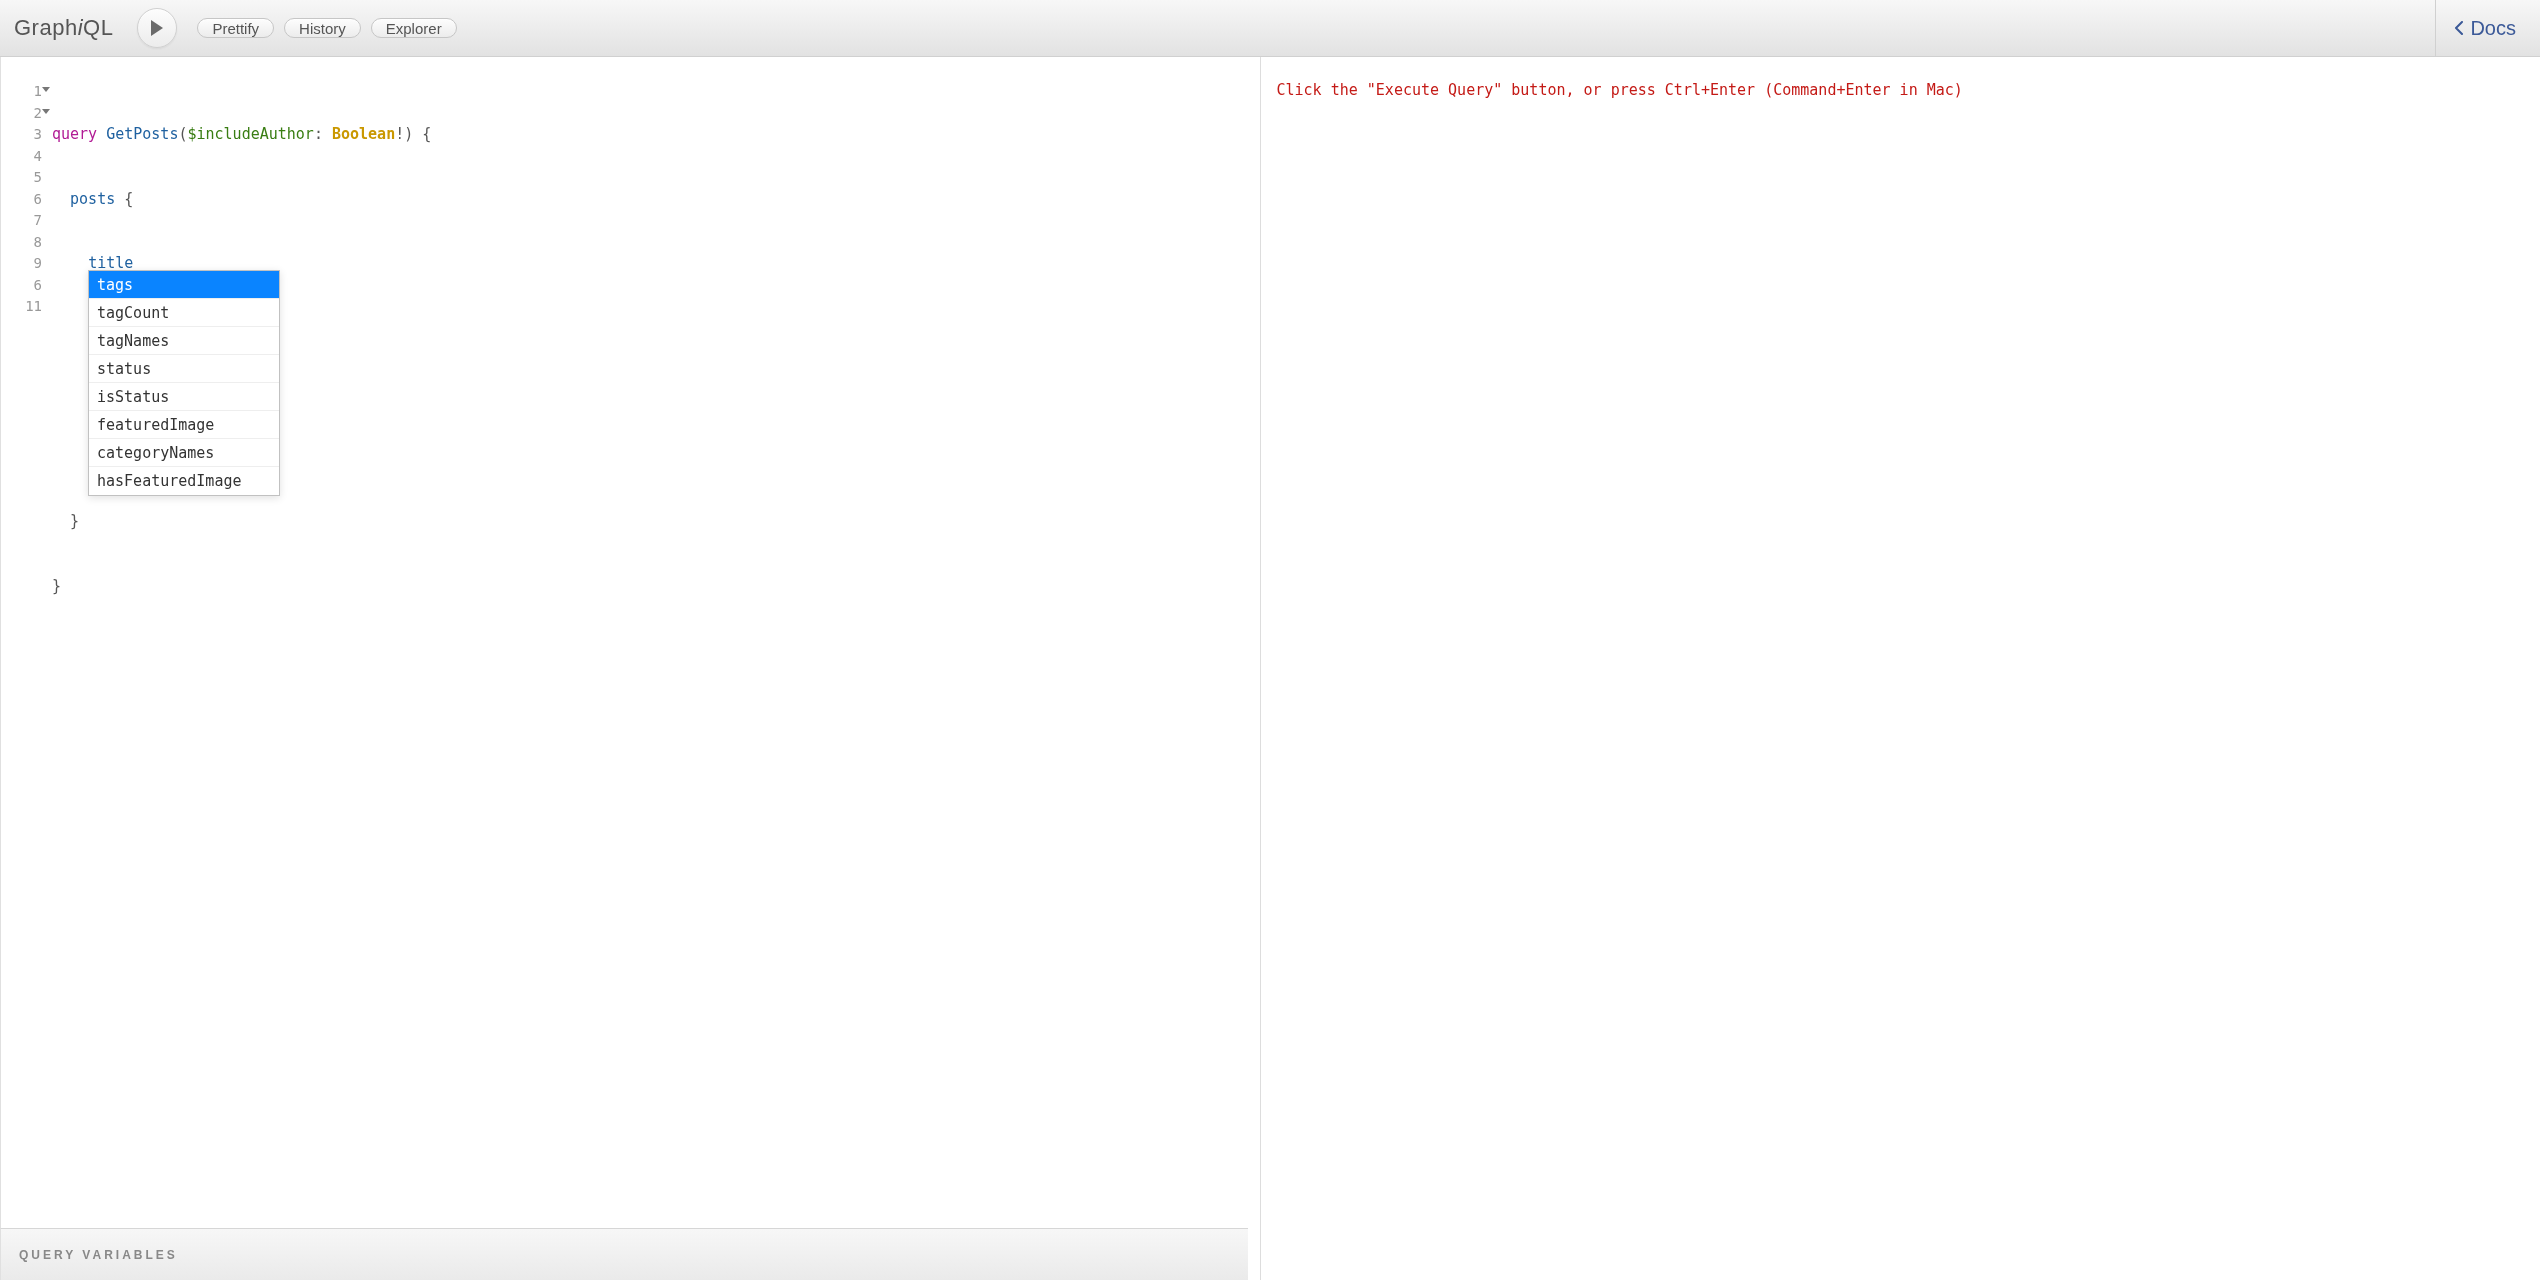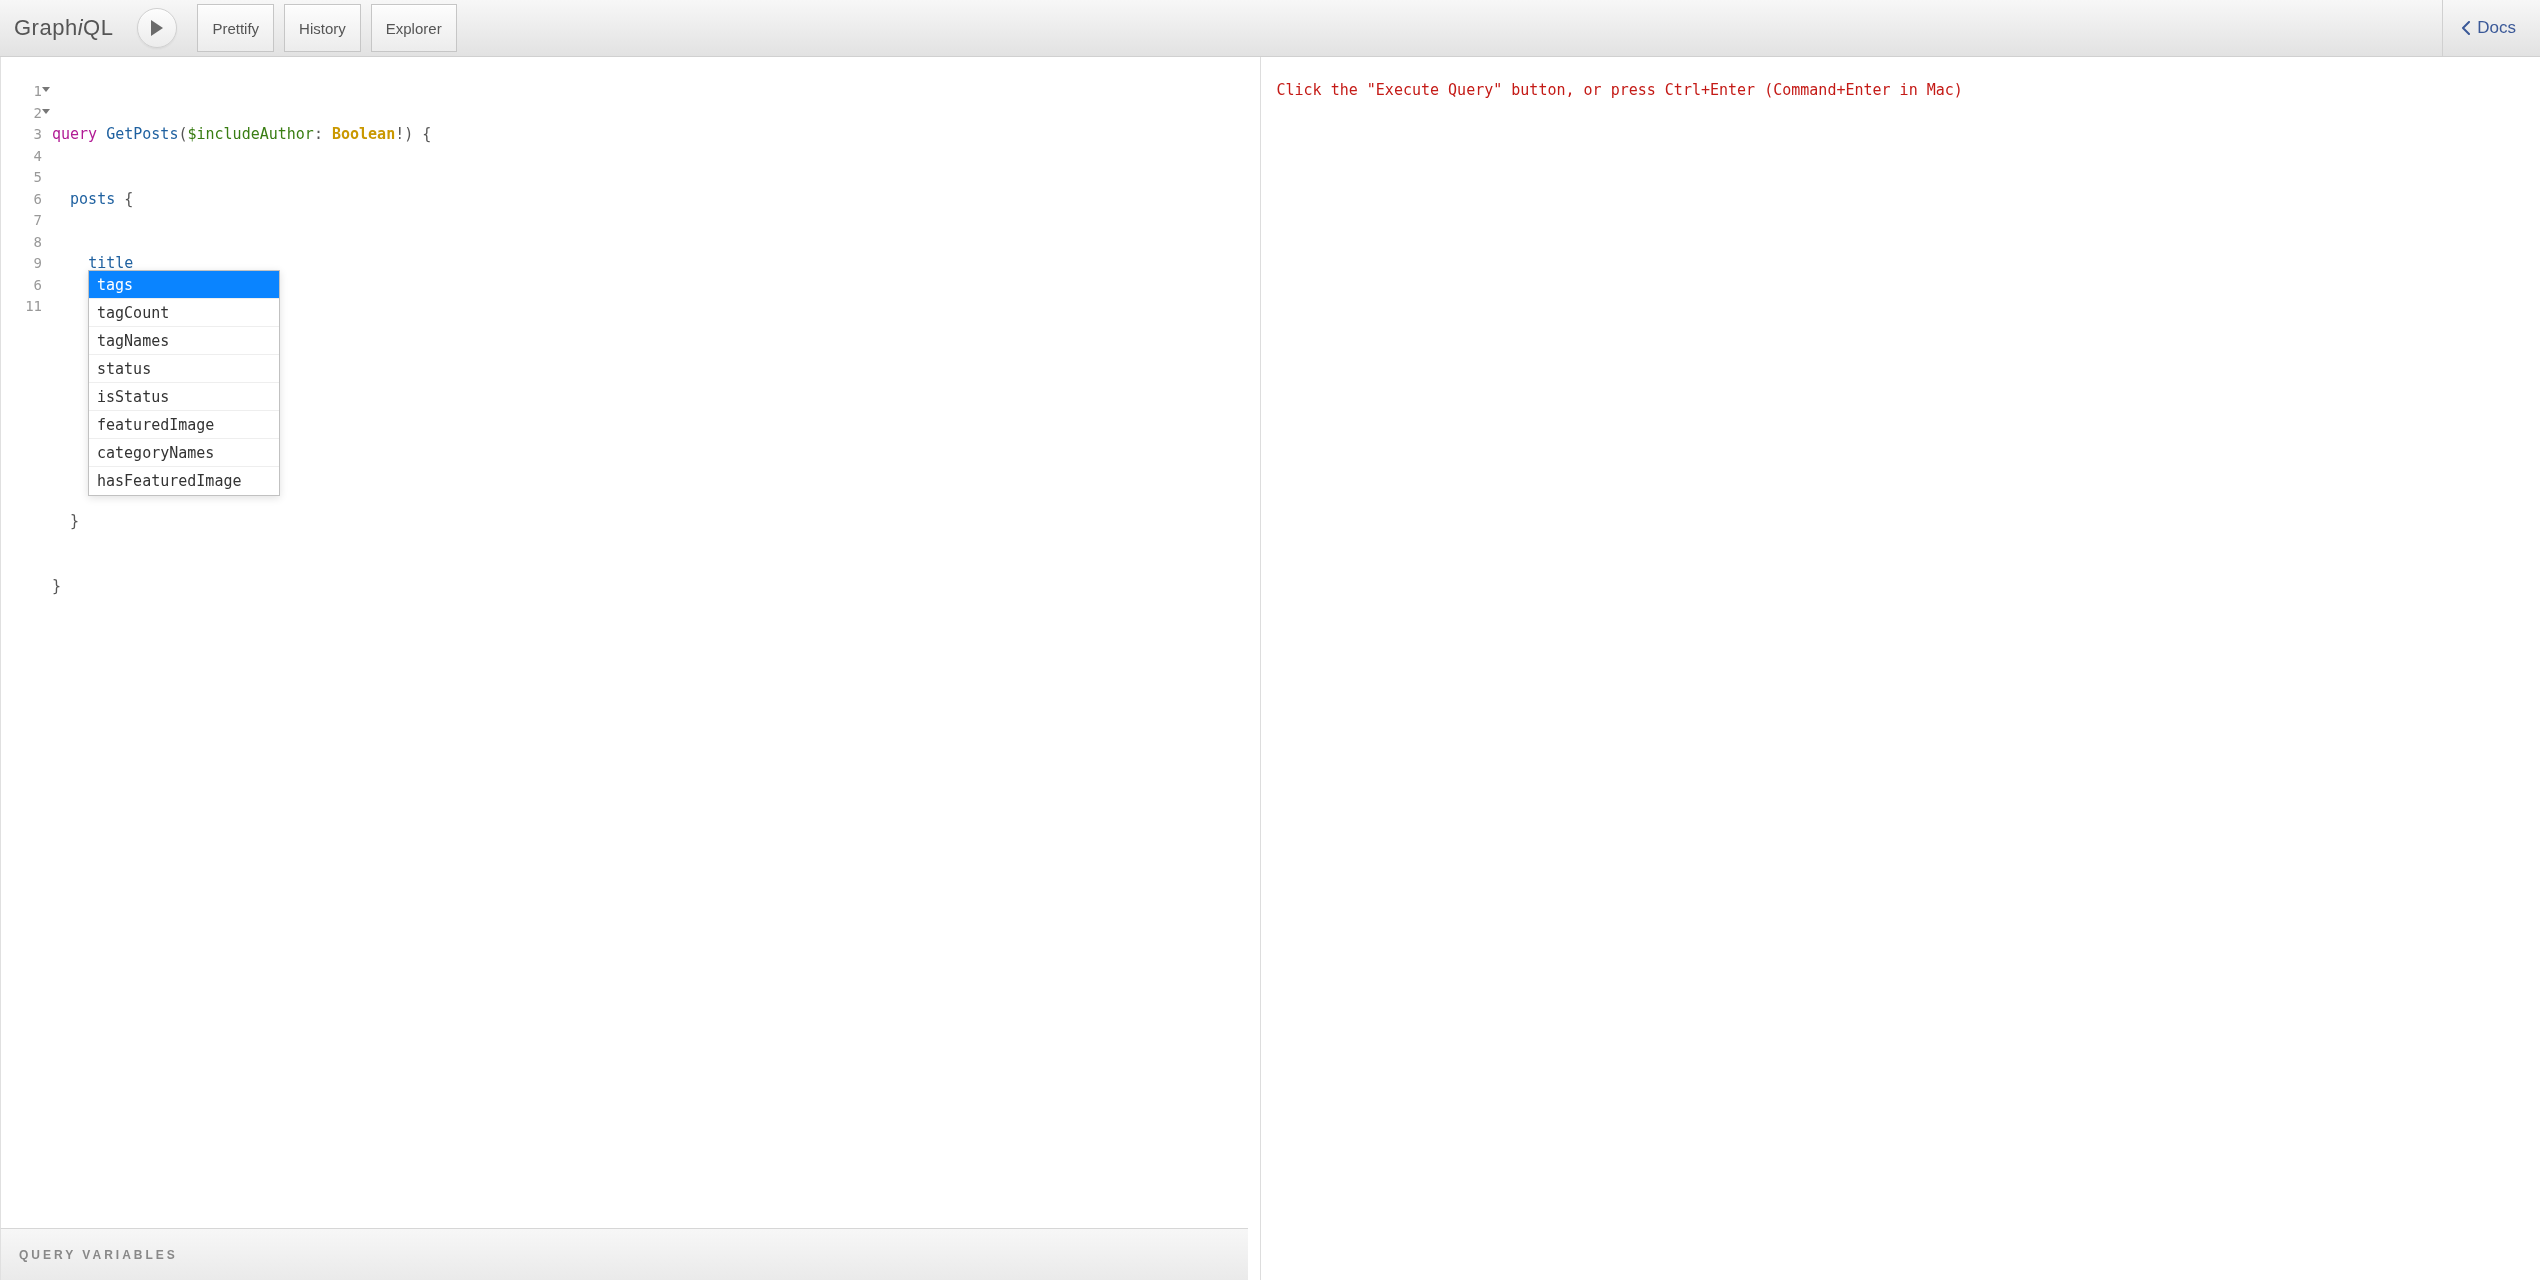--- a/index.html
+++ b/index.html
@@ -33,25 +33,25 @@
       border: 1px solid #d0d0d0;
       display: flex;
       align-items: center;
       justify-content: center;
       cursor: pointer;
       margin-right: 20px;
       box-shadow: 0 1px 0 rgba(255,255,255,0.7) inset, 0 1px 2px rgba(0,0,0,0.06);
     }
     .play-button svg { display:block; }
     .tb-btn {
-      height: 48px;
+      height: 20px;
       padding: 0 14px;
       background: linear-gradient(#fdfdfd, #ececec);
       border: 1px solid #c6c6c6;
-      border-radius: 0;
+      border-radius: 16px;
       font-size: 15px;
       color: #555;
       cursor: pointer;
       margin-right: 10px;
       box-shadow: 0 1px 0 rgba(255,255,255,0.7) inset;
     }
     .topbar-right {
       margin-left: auto;
       display: flex;
       align-items: center;
@@ -59,21 +59,21 @@
     .divider-v {
       width: 1px;
       height: 57px;
       background: #d0d0d0;
       margin-right: 18px;
     }
     .docs-link {
       display: flex;
       align-items: center;
       color: #3B5998;
-      font-size: 17px;
+      font-size: 20px;
       cursor: pointer;
       padding-right: 10px;
     }
     .docs-link svg { margin-right: 6px; }
     .workspace {
       display: flex;
       height: calc(100vh - 57px);
     }
     .left-pane {
       flex: 1;

